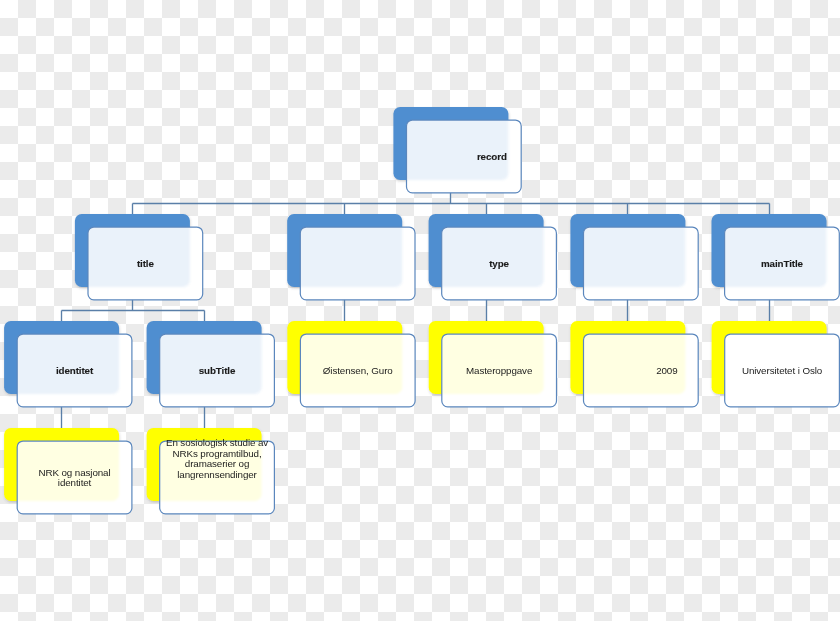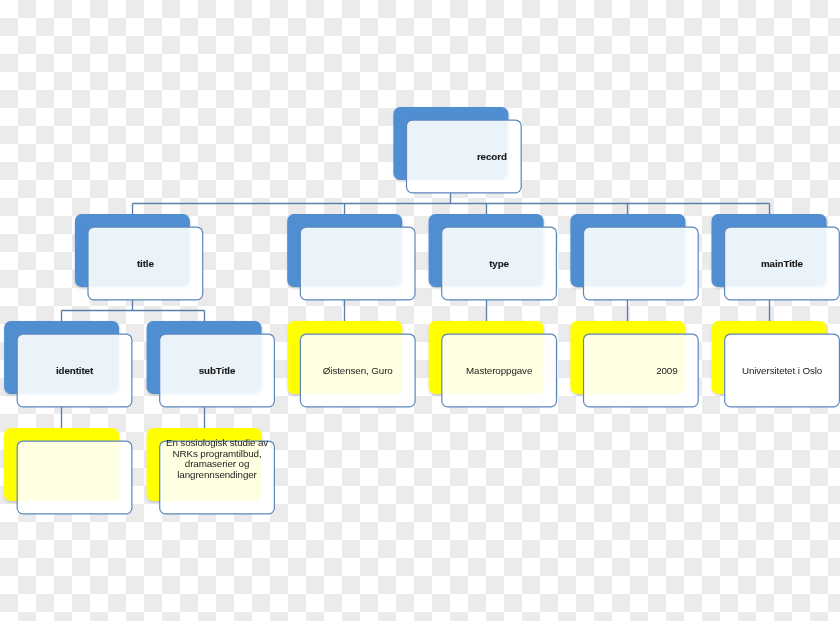--- a/index.html
+++ b/index.html
@@ -214,19 +214,21 @@
     <div class="node-label bold" style="left: 406.5px; top: 120.1px; width: 114.7px; height: 72.7px; padding-left: 28px;"><span>record</span></div>
     <div class="node-label bold" style="left: 88px; top: 227.1px; width: 114.7px; height: 72.7px; justify-content: center;"><span>title</span></div>
     <div class="node-label bold" style="left: 441.7px; top: 227.1px; width: 114.7px; height: 72.7px;"><span>type</span></div>
     <div class="node-label bold" style="left: 724.6px; top: 227.1px; width: 114.7px; height: 72.7px;"><span>mainTitle</span></div>
     <div class="node-label bold" style="left: 17.2px; top: 334.1px; width: 114.7px; height: 72.7px;"><span>identitet</span></div>
     <div class="node-label bold" style="left: 159.7px; top: 334.1px; width: 114.7px; height: 72.7px;"><span>subTitle</span></div>
     <div class="node-label" style="left: 300.4px; top: 334.1px; width: 114.7px; height: 72.7px;"><span>Øistensen, Guro</span></div>
     <div class="node-label" style="left: 441.8px; top: 334.1px; width: 114.7px; height: 72.7px;"><span>Masteroppgave</span></div>
     <div class="node-label" style="left: 583.5px; top: 334.1px; width: 114.7px; height: 72.7px; margin-left: 26px;"><span>2009</span></div>
     <div class="node-label" style="left: 724.7px; top: 334.1px; width: 114.7px; height: 72.7px; border-radius: 26px;"><span>Universitetet i Oslo</span></div>
+    <div class="node-label" style="left: 17.2px; top: 441.1px; width: 114.7px; height: 72.7px;"><span>NRK og nasjonal
+identitet</span></div>
     <div class="node-label" style="left: 159.7px; top: 422px; width: 114.7px; height: 72.7px;"><span>En sosiologisk studie av
 NRKs programtilbud,
 dramaserier og
 langrennsendinger</span></div>
   </div>
 
 </div>
 
 </body></html>

